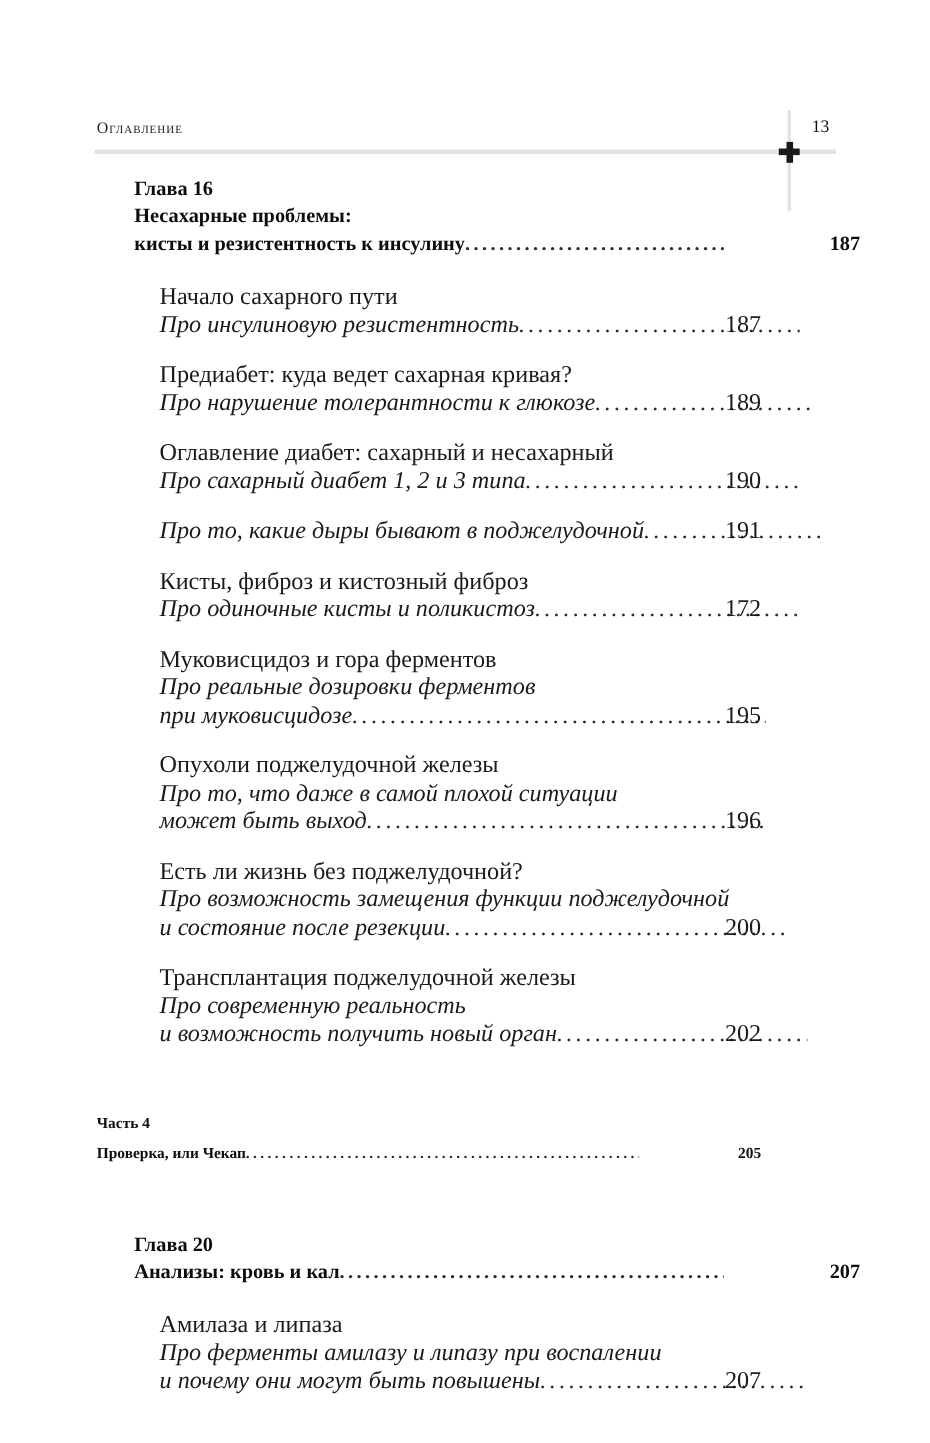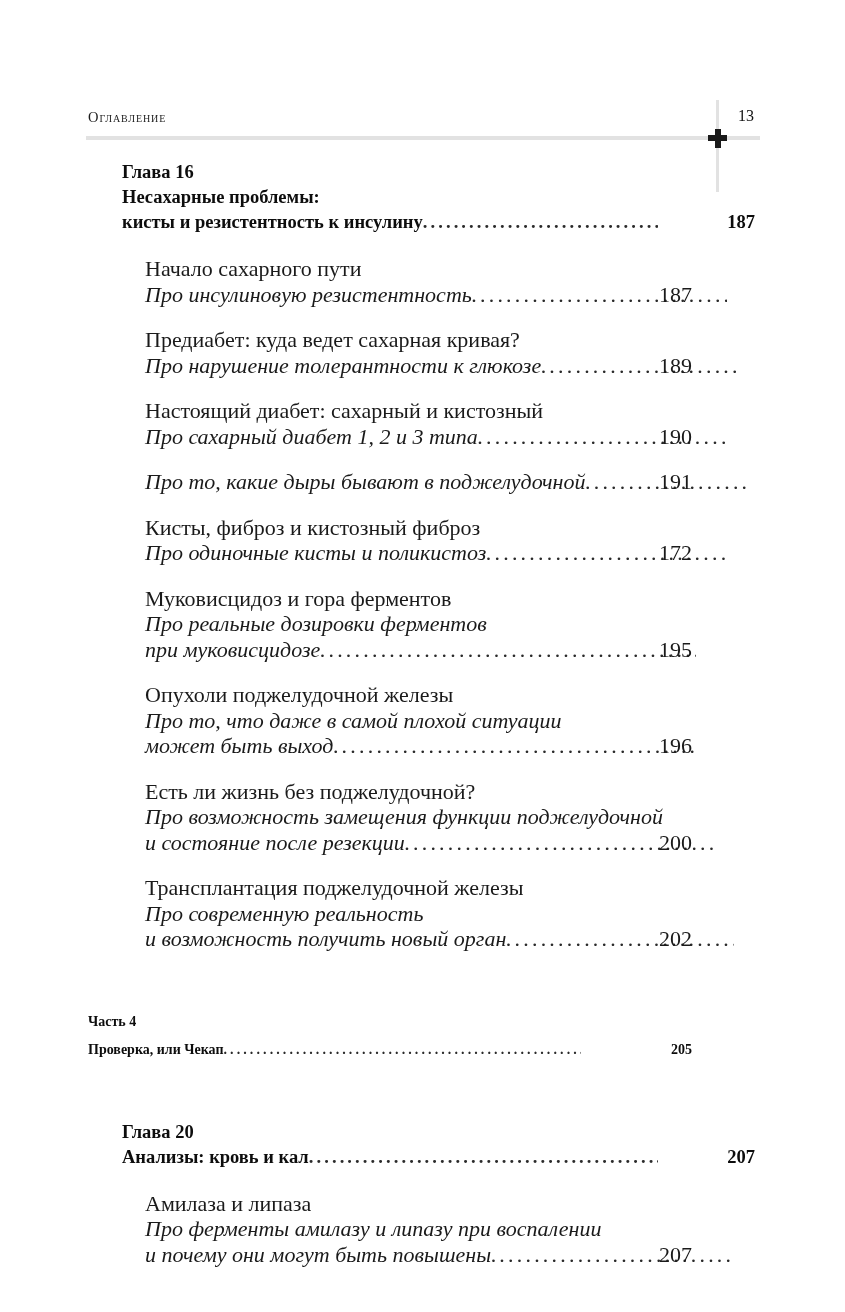--- a/index.html
+++ b/index.html
@@ -94,21 +94,21 @@
     padding-left: 88px;
     padding-right: 153px;
     font-weight: bold;
     font-size: 14px;
     line-height: 28px;
     color: #0d0d0d;
   }
   
   .chapter {
     padding-left: 122px;
-    padding-right: 90px;
+    padding-right: 63px;
     font-weight: bold;
     font-size: 18.5px;
     line-height: 25px;
     color: #0d0d0d;
   }
 
   
   .entry {
     padding-left: 145px;
     padding-right: 153px;
@@ -185,21 +185,21 @@
       </div>
       <div class="gap-group"></div>
       <div class="entry">
         <div class="t">Предиабет: куда ведет сахарная кривая?</div>
         <div class="s">
           <span class="ldr"><span class="txt">Про нарушение толерантности к глюкозе</span><span class="dots" style="width: 200px;">...............................................................................</span><span class="pg">189</span></span>
         </div>
       </div>
       <div class="gap-group"></div>
       <div class="entry">
-        <div class="t">Настоящий диабет: сахарный и кистозный</div>
+        <div class="t">Оглавление диабет: сахарный и несахарный</div>
         <div class="s">
           <span class="ldr"><span class="txt">Про сахарный диабет 1, 2 и 3 типа</span><span class="dots" style="width: 250px;">...............................................................................</span><span class="pg">190</span></span>
         </div>
       </div>
       <div class="gap-group"></div>
       <div class="entry">
         <div class="s">
           <span class="ldr"><span class="txt">Про то, какие дыры бывают в поджелудочной</span><span class="dots" style="width: 165px;">...............................................................................</span><span class="pg">191</span></span>
         </div>
       </div>

